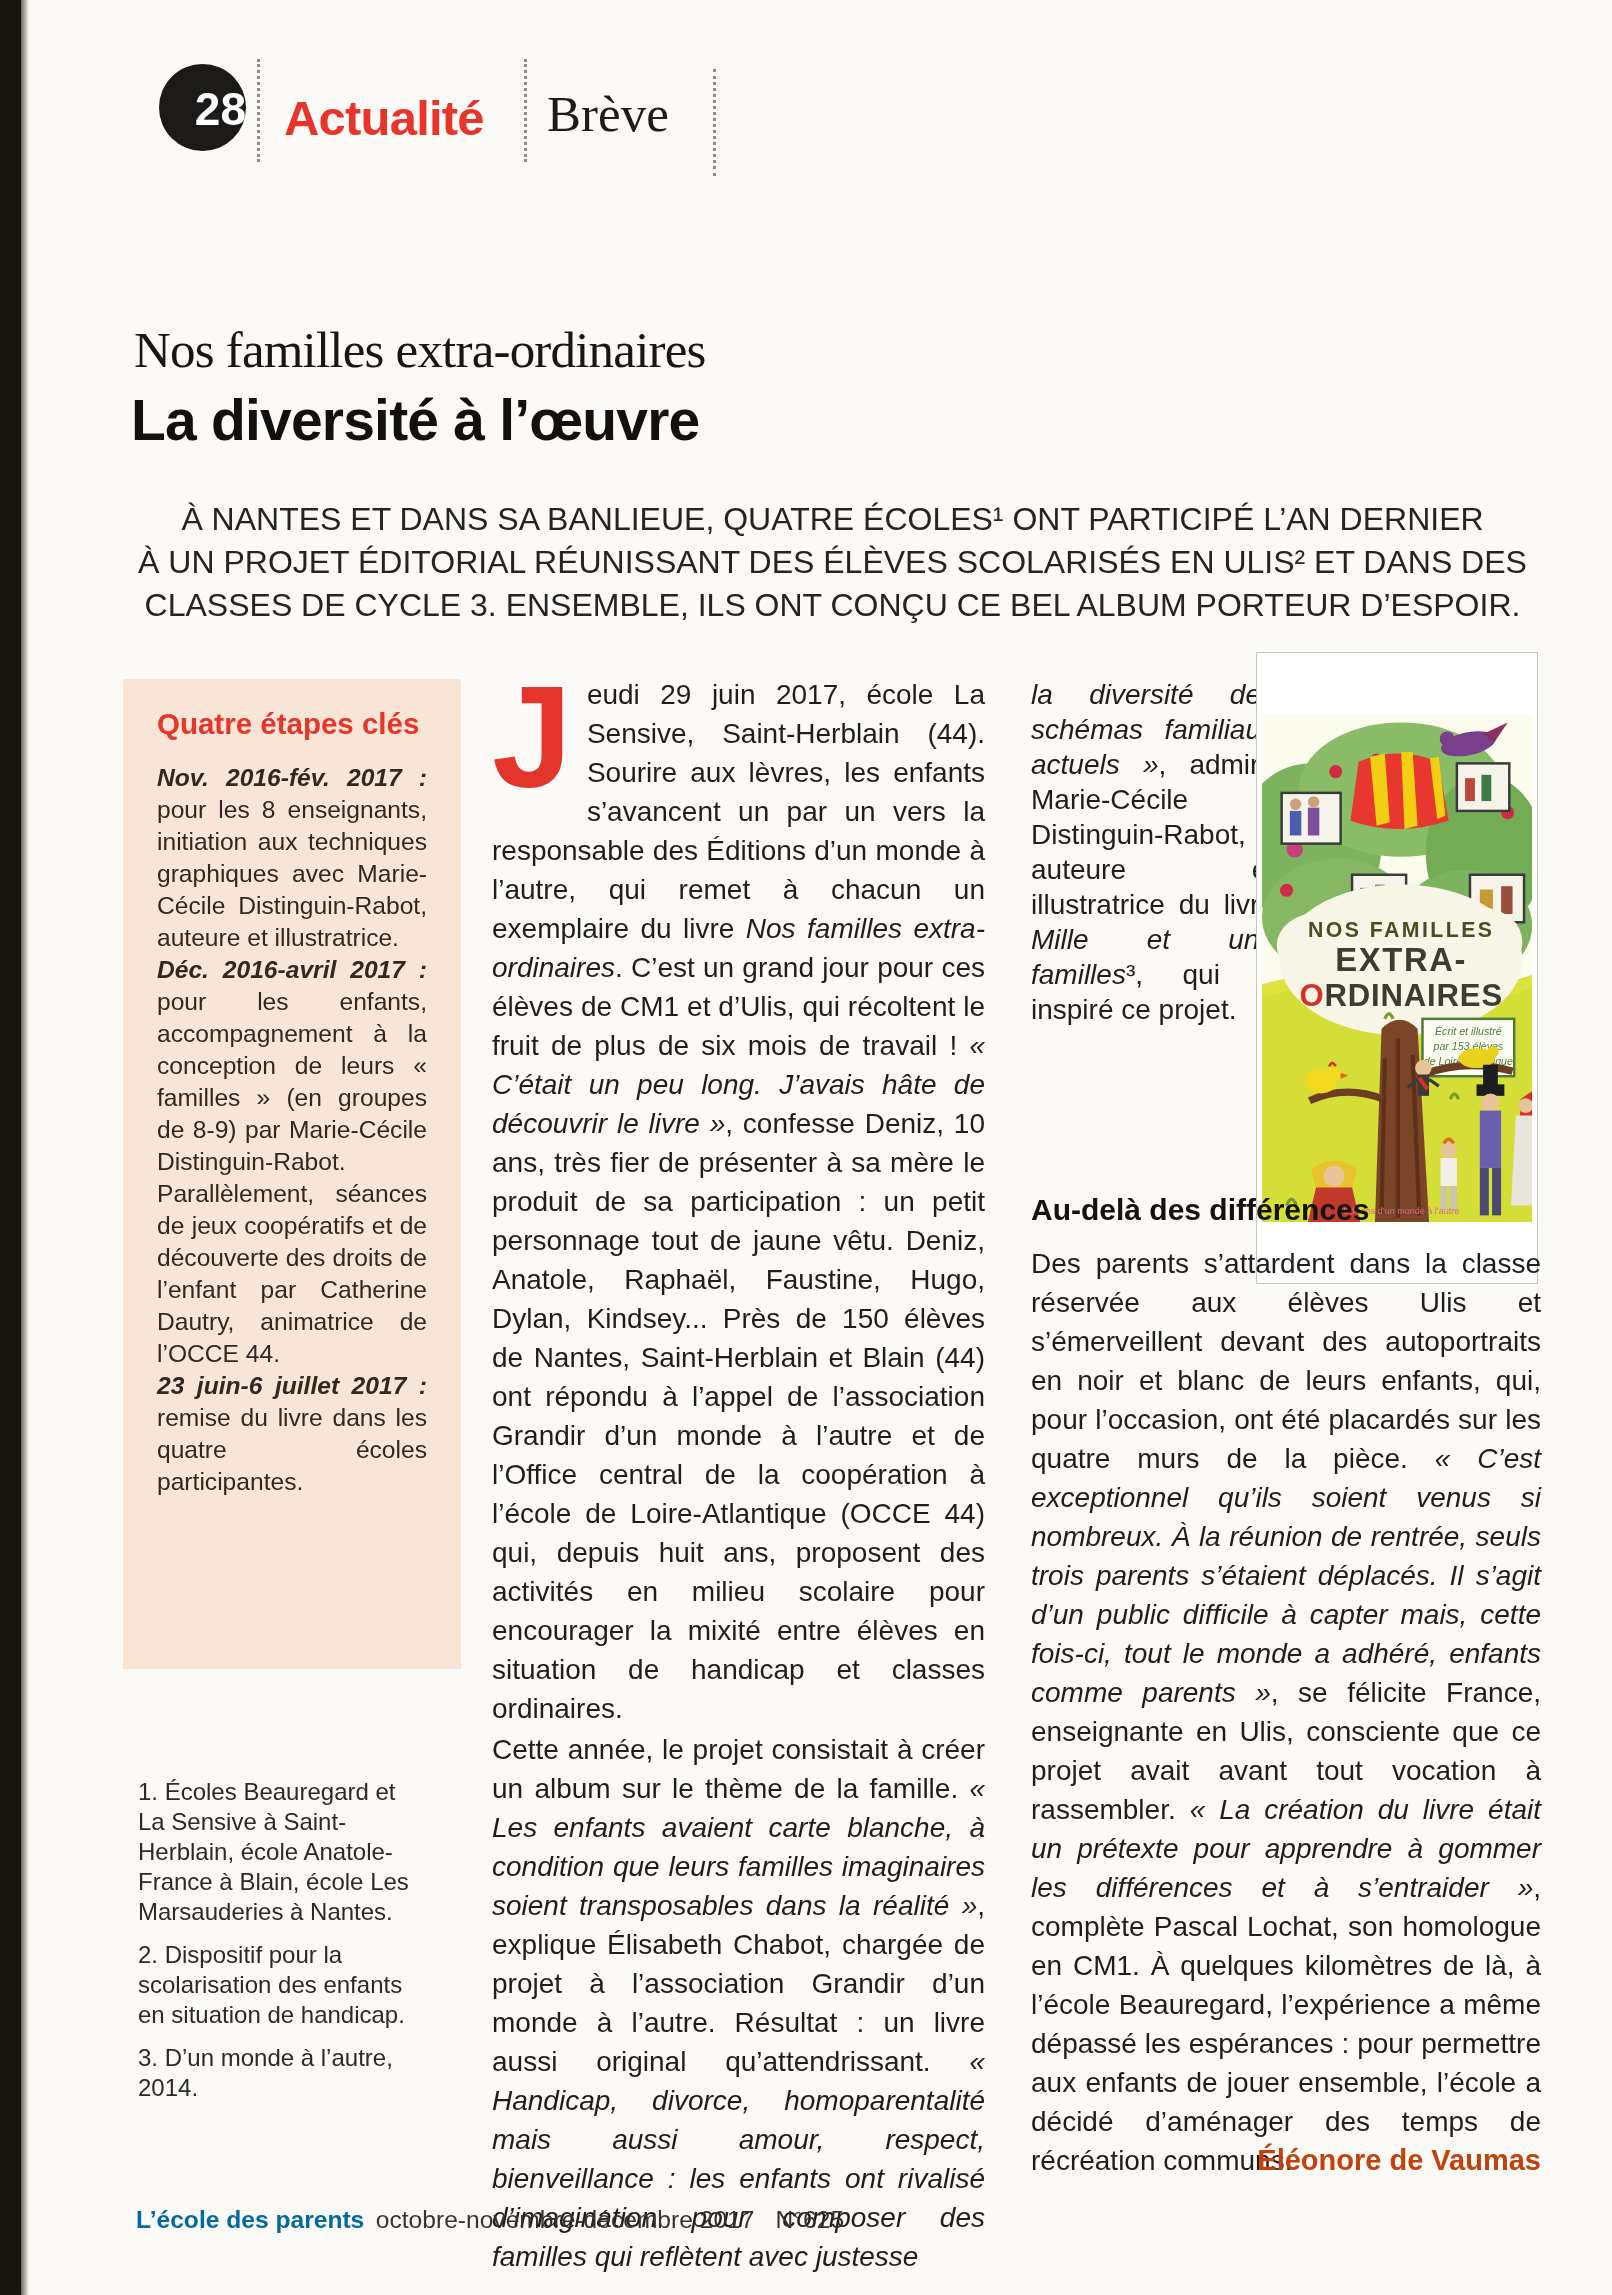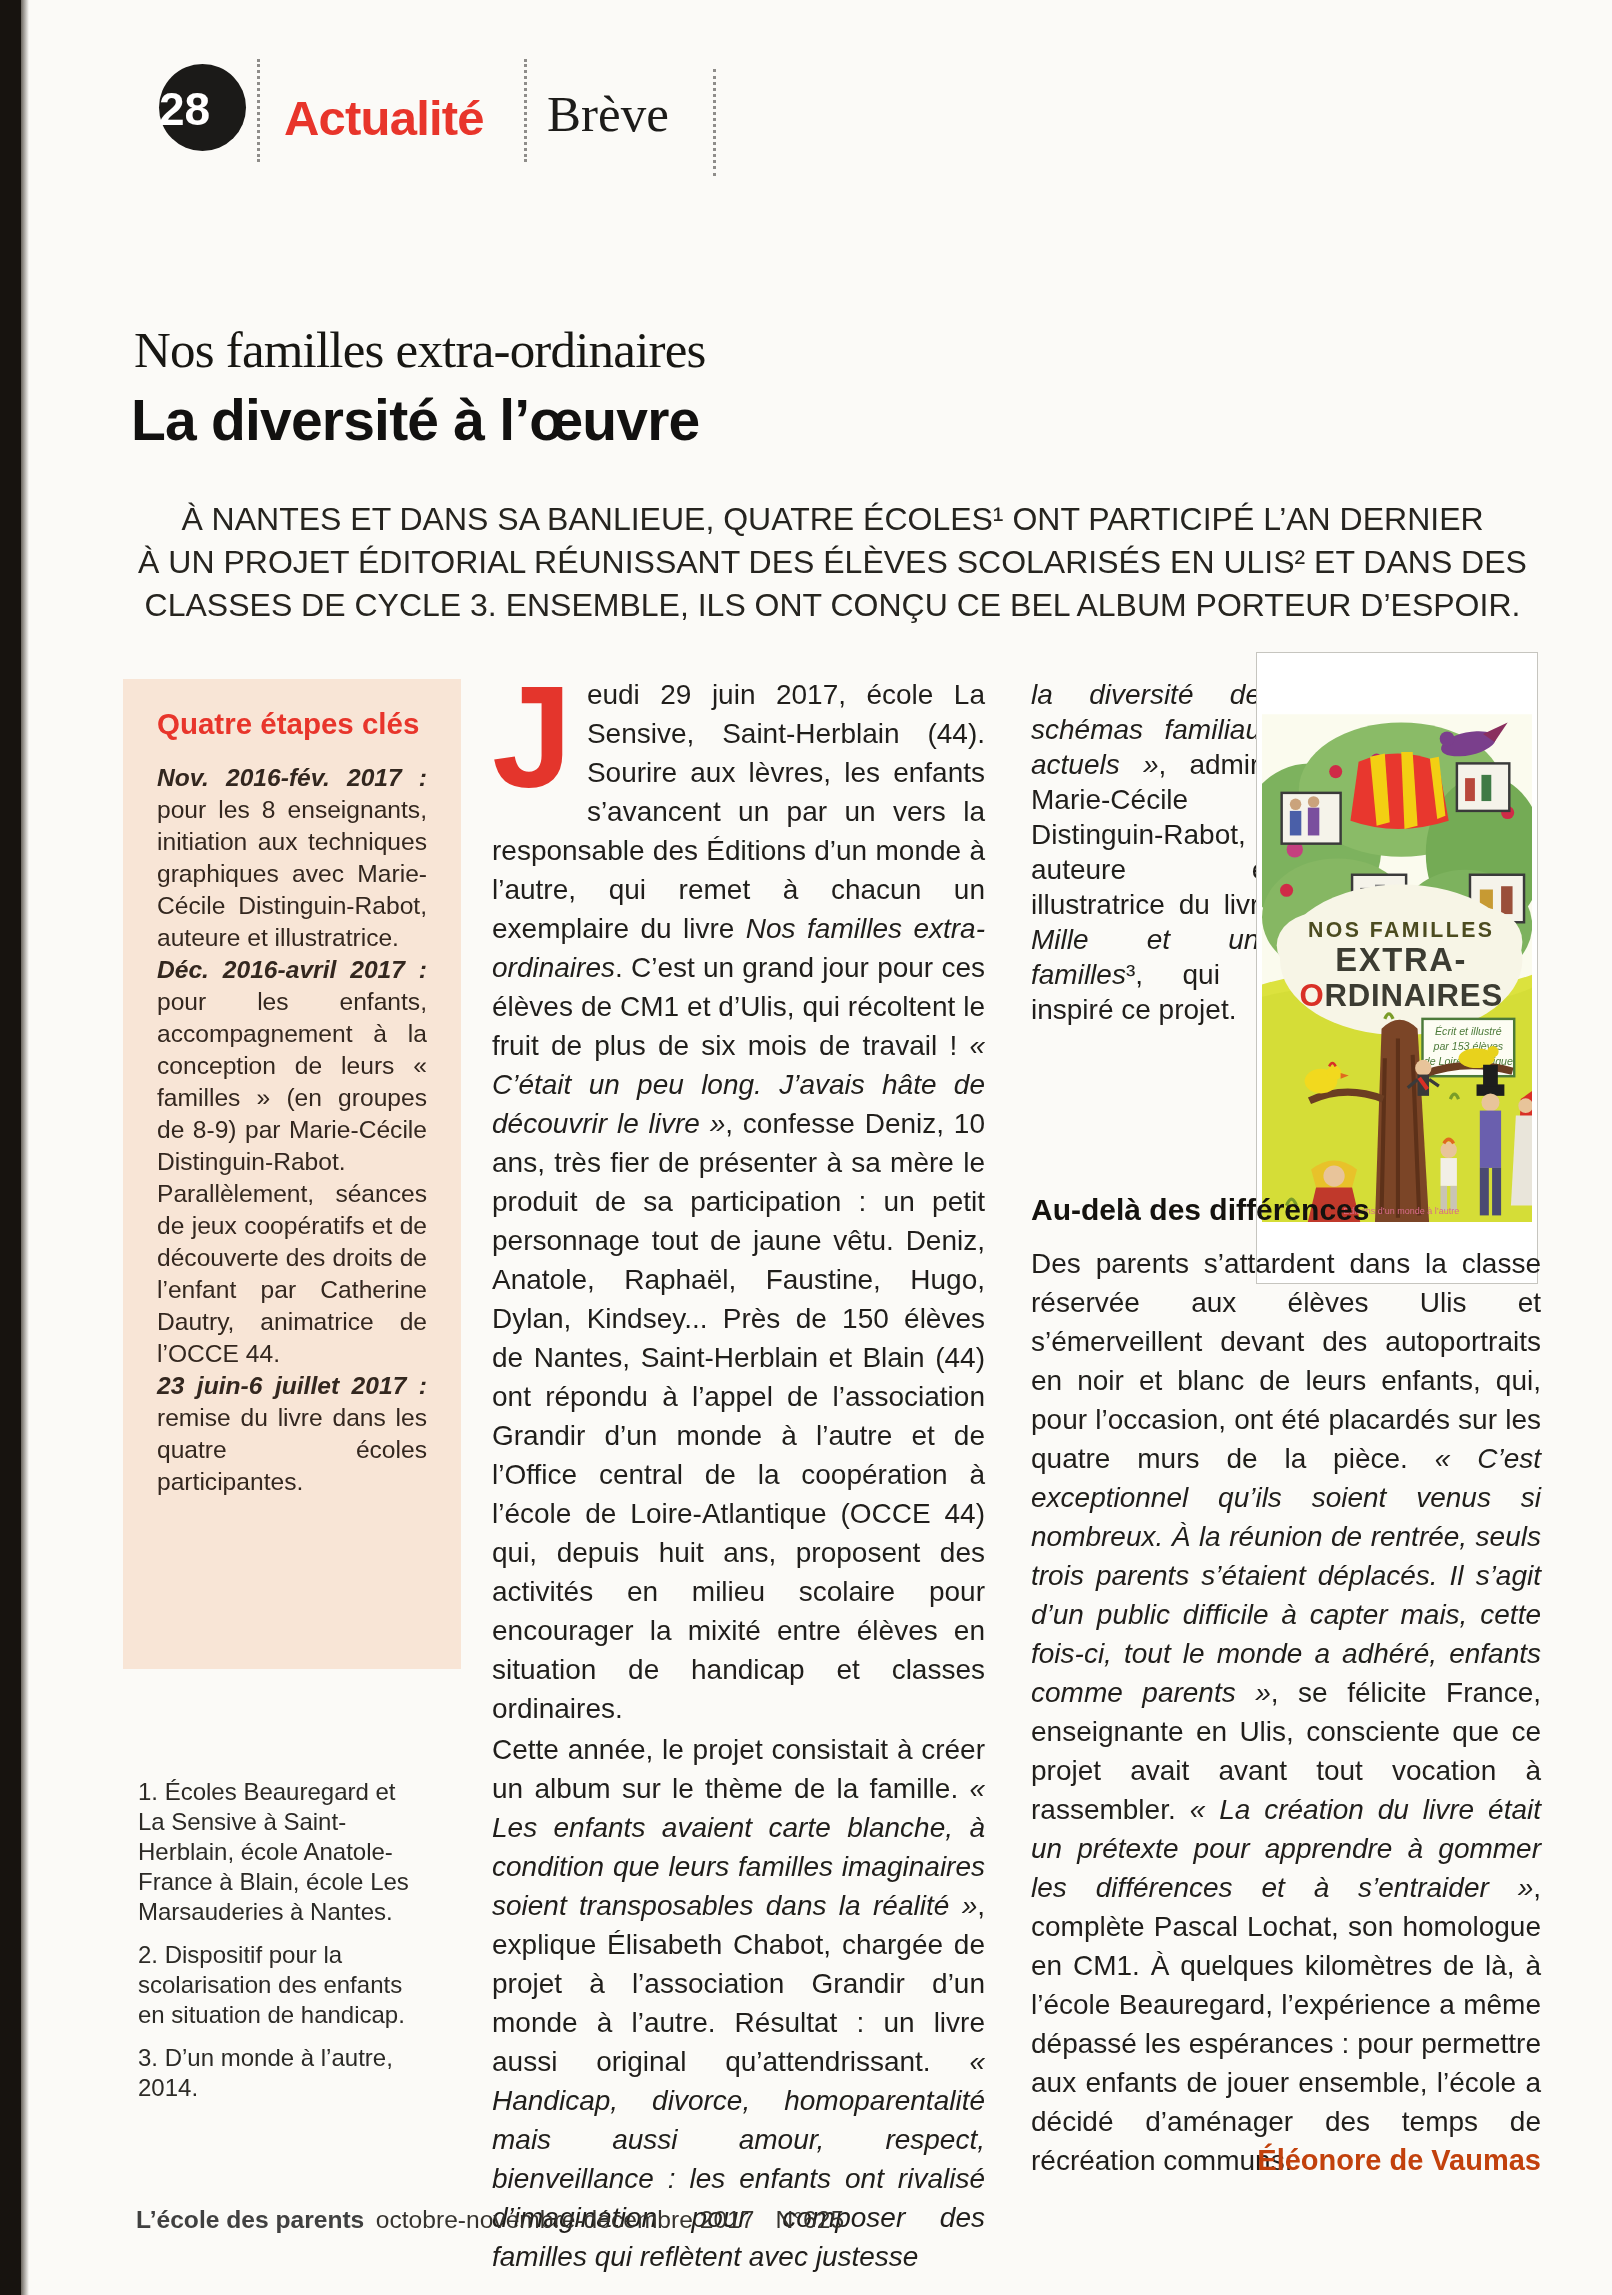--- a/index.html
+++ b/index.html
@@ -3,21 +3,21 @@
 <meta charset="utf-8">
 <style>
   html,body{margin:0;padding:0;background:#e8e6e1;}
   .page{position:relative;width:1613px;height:2295px;background:#fbfaf7;overflow:hidden;
         font-family:"Liberation Sans","DejaVu Sans",sans-serif;color:#26231e;}
   .scan-edge{position:absolute;left:0;top:0;width:21px;height:2295px;background:#17130f;}
   .scan-edge2{position:absolute;left:21px;top:0;width:8.2px;height:2295px;background:linear-gradient(90deg,#6b665f,#fbfaf7);}
 
   
   .page-badge{position:absolute;left:159px;top:64px;width:87px;height:87px;border-radius:50%;
-      background:#1b1a18;color:#fff;font-size:46px;font-weight:bold;text-align:left;line-height:90px;}
+      background:#1b1a18;color:#fff;font-size:46px;font-weight:bold;text-align:right;line-height:90px;}
   .vsep{position:absolute;width:0;border-left:3.3px dotted #8f8d8a;}
   .sep1{left:257px;top:59px;height:103px;}
   .sep2{left:524px;top:59px;height:103px;}
   .sep3{left:713px;top:69px;height:107px;}
   .section-label{position:absolute;left:284px;top:90px;font-size:49px;font-weight:bold;color:#e8352b;letter-spacing:-0.8px;}
   .rubric-label{position:absolute;left:547px;top:85px;font-size:51px;font-family:"Liberation Serif","DejaVu Serif",serif;color:#1d1c1a;}
 
   
   .kicker{position:absolute;left:134px;top:321px;font-family:"Liberation Serif","DejaVu Serif",serif;
       font-size:51px;color:#181713;letter-spacing:-0.8px;}
@@ -51,21 +51,21 @@
   .book-cover{position:absolute;left:1256px;top:652px;width:282px;height:632px;background:#fff;
       border:0.8px solid #c6c5bf;box-sizing:border-box;padding:4.9px;}
   .book-cover svg{width:100%;height:100%;display:block;}
   .subhead{position:absolute;left:1031px;top:1193px;font-size:30px;font-weight:bold;color:#14120e;}
   .col3-main{position:absolute;left:1031px;top:1244px;width:510px;font-size:28px;line-height:39px;
       text-align:justify;color:#201e1b;}
   .byline{margin-top:-39px;text-align:right;font-weight:bold;font-size:29px;color:#c2410c;}
 
   
   .footer{position:absolute;left:136px;top:2206px;font-size:24.6px;color:#36332e;}
-  .footer-brand{color:#404040;font-weight:bold;}
+  .footer-brand{color:#0369a1;font-weight:bold;}
   .footer-issue{margin-left:11.5px;}
   .footer-number{margin-left:21px;}
 </style>
 </head>
 <body>
 
 <div class="page">
   <div class="scan-edge"></div>
   <div class="scan-edge2"></div>
 

